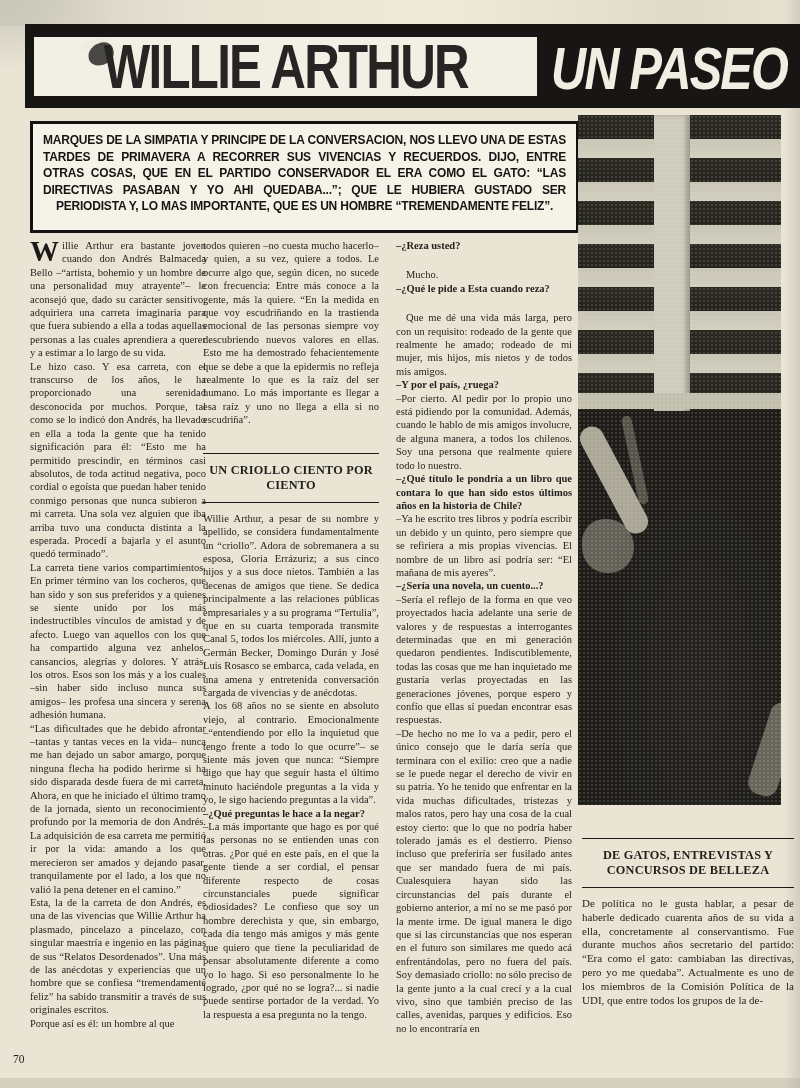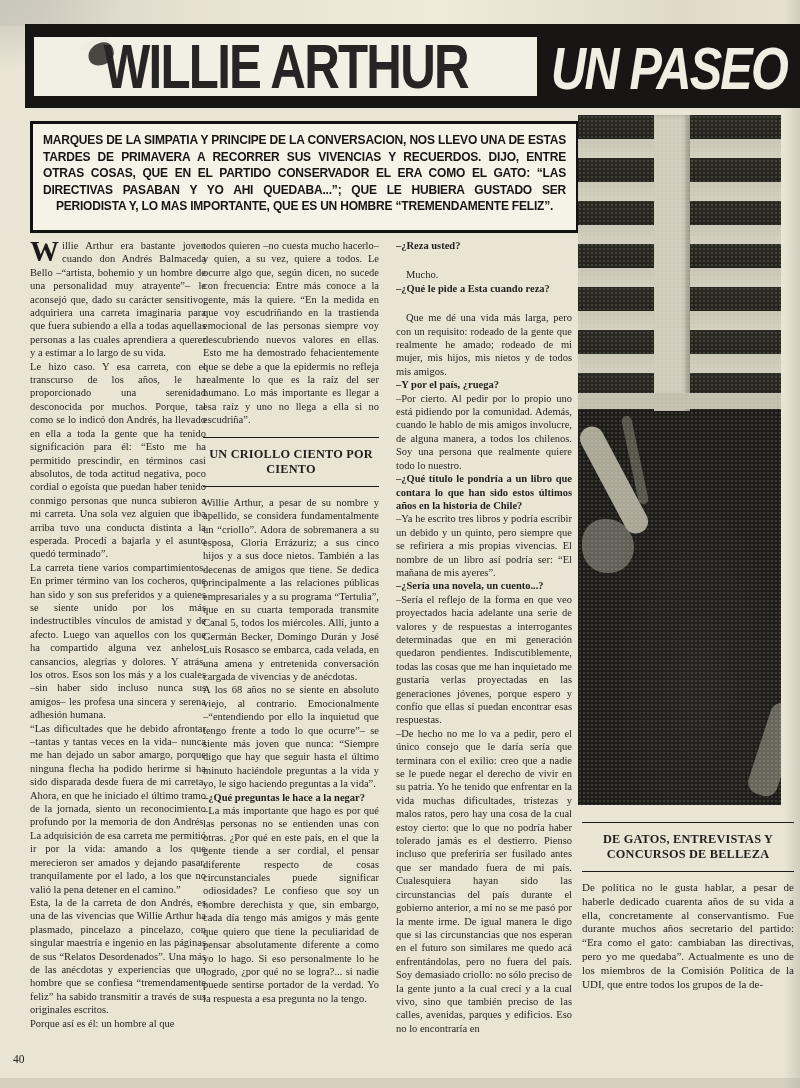--- a/index.html
+++ b/index.html
@@ -63,21 +63,21 @@
   .col{position:absolute;top:239px;width:176px;font-size:10.5px;line-height:13.4px;
     text-align:justify;color:#201f1c;}
   .col-1{left:30px;height:842px;overflow:hidden;}
   .col-2{left:203px;height:842px;overflow:hidden;font-family:Liberation Serif, serif;}
   .col-3{left:396px;height:842px;overflow:hidden;}
   .col-4{left:582px;top:812px;width:212px;height:246px;overflow:hidden;font-size:11px;line-height:13.8px;}
   .para{margin:0;padding:0;}
   .para.question{font-weight:700;}
   .para.indent{text-indent:10px;margin-top:16px;}
   .para.heading{font-weight:700;text-align:center;font-size:12.3px;line-height:15px;
-    letter-spacing:.2px;padding:9px 2px;margin:10px 0 9px 0;
+    letter-spacing:.2px;padding:9px 2px;margin:26px 0 9px 0;
     border-top:1.5px solid #1b1a18;border-bottom:1.5px solid #1b1a18;}
   .dropcap{float:left;font-weight:700;font-size:29px;line-height:24px;padding-right:3px;color:#1b1a18;}
 
   .page-number{position:absolute;left:13px;top:1053px;font-size:11.5px;color:#23221f;}
 </style>
 </head>
 <body>
 
 <div class="page">
 
@@ -140,15 +140,15 @@
       <p class="para body">–Ya he escrito tres libros y podría escribir un debido y un quinto, pero siempre que se refiriera a mis propias vivencias. El nombre de un libro así podría ser: “El mañana de mis ayeres”.</p>
       <p class="para question">–¿Sería una novela, un cuento...?</p>
       <p class="para body">–Sería el reflejo de la forma en que veo proyectados hacia adelante una serie de valores y de respuestas a interrogantes determinadas que en mi generación quedaron pendientes. Indiscutiblemente, todas las cosas que me han inquietado me gustaría verlas proyectadas en las generaciones jóvenes, porque espero y confío que ellas sí puedan encontrar esas respuestas.</p>
       <p class="para body">–De hecho no me lo va a pedir, pero el único consejo que le daría sería que terminara con el exilio: creo que a nadie se le puede negar el derecho de vivir en su patria. Yo he tenido que enfrentar en la vida muchas dificultades, tristezas y malos ratos, pero hay una cosa de la cual estoy cierto: que lo que no podría haber tolerado jamás es el destierro. Pienso incluso que preferiría ser fusilado antes que ser mandado fuera de mi país. Cualesquiera hayan sido las circunstancias del país durante el gobierno anterior, a mí no se me pasó por la mente irme. De igual manera le digo que si las circunstancias que nos esperan en el futuro son similares me quedo acá enfrentándolas, pero no fuera del país. Soy demasiado criollo: no sólo preciso de la gente junto a la cual crecí y a la cual vivo, sino que también preciso de las calles, avenidas, parques y edificios. Eso no lo encontraría en</p>
     </div>
   <div class="col col-4">
       <div class="para heading">DE GATOS, ENTREVISTAS Y CONCURSOS DE BELLEZA</div>
       <p class="para body">De política no le gusta hablar, a pesar de haberle dedicado cuarenta años de su vida a ella, concretamente al conservantismo. Fue durante muchos años secretario del partido: “Era como el gato: cambiaban las directivas, pero yo me quedaba”. Actualmente es uno de los miembros de la Comisión Política de la UDI, que entre todos los grupos de la de-</p>
     </div>
 
-  <div class="page-number">40</div>
+  <div class="page-number">70</div>
 
 </div>
 
 </body></html>

